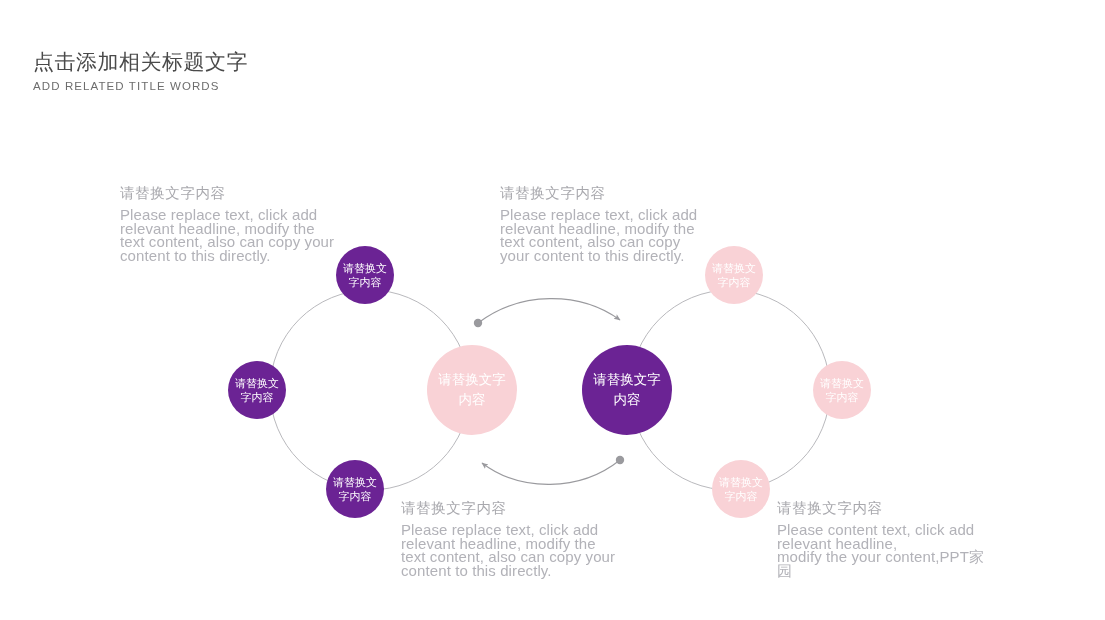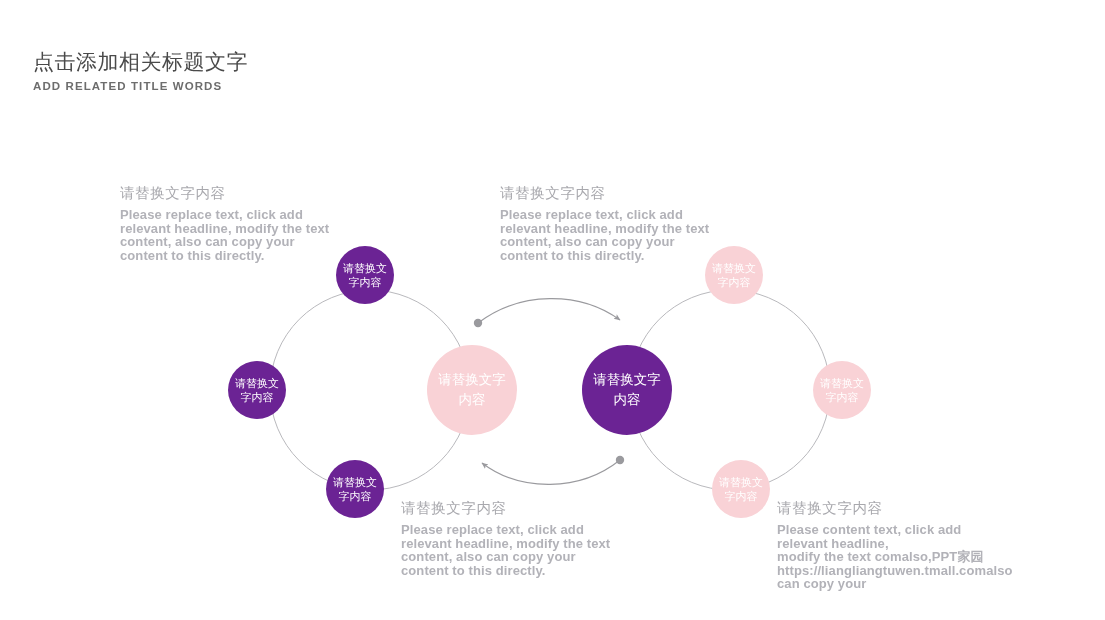--- a/index.html
+++ b/index.html
@@ -34,21 +34,21 @@
     letter-spacing: 0.5px;
     font-weight: 400;
     white-space: nowrap;
   }
   .header .title-en {
     margin-top: 4px;
     font-size: 11.5px;
     line-height: 15px;
     color: #6d6d6d;
     letter-spacing: 1.1px;
-    font-weight: 700;
+    font-weight: 400;
     white-space: nowrap;
   }
 
   
   #diagram {
     position: absolute;
     left: 0;
     top: 0;
     width: 1105px;
     height: 620px;
@@ -102,25 +102,24 @@
   }
   .textblock .tb-head {
     font-size: 14.5px;
     line-height: 21px;
     color: #a8a8ad;
     letter-spacing: 0.6px;
     margin-bottom: 4px;
     white-space: nowrap;
   }
   .textblock .tb-body {
-    font-size: 13px;
+    font-size: 15px;
     line-height: 13.5px;
     color: #b2b2b8;
     letter-spacing: 0.1px;
-    font-weight: bold;
   }
 </style>
 </head>
 <body>
 
 <div id="slide">
 
   <div class="header">
     <div class="title-cn">点击添加相关标题文字</div>
     <div class="title-en">ADD RELATED TITLE WORDS</div>
@@ -190,18 +189,17 @@
 
   <div class="textblock" style="left:401px; top:478px; width:215px;">
     <div class="tb-head">请替换文字内容</div>
     <div class="tb-body">Please replace text, click add relevant headline, modify the text content, also can copy your content to this directly.</div>
   </div>
 
   <div class="textblock" style="left:777px; top:478px; width:222px;">
     <div class="tb-head">请替换文字内容</div>
     <div class="tb-body">
       <div>Please content text, click add relevant headline,</div>
-      <div>modify the text comalso,PPT家园</div>
-      <div>https://liangliangtuwen.tmall.comalso can copy your</div>
+      <div>modify the your content,PPT家园</div>
     </div>
   </div>
 
 </div>
 
 </body></html>

